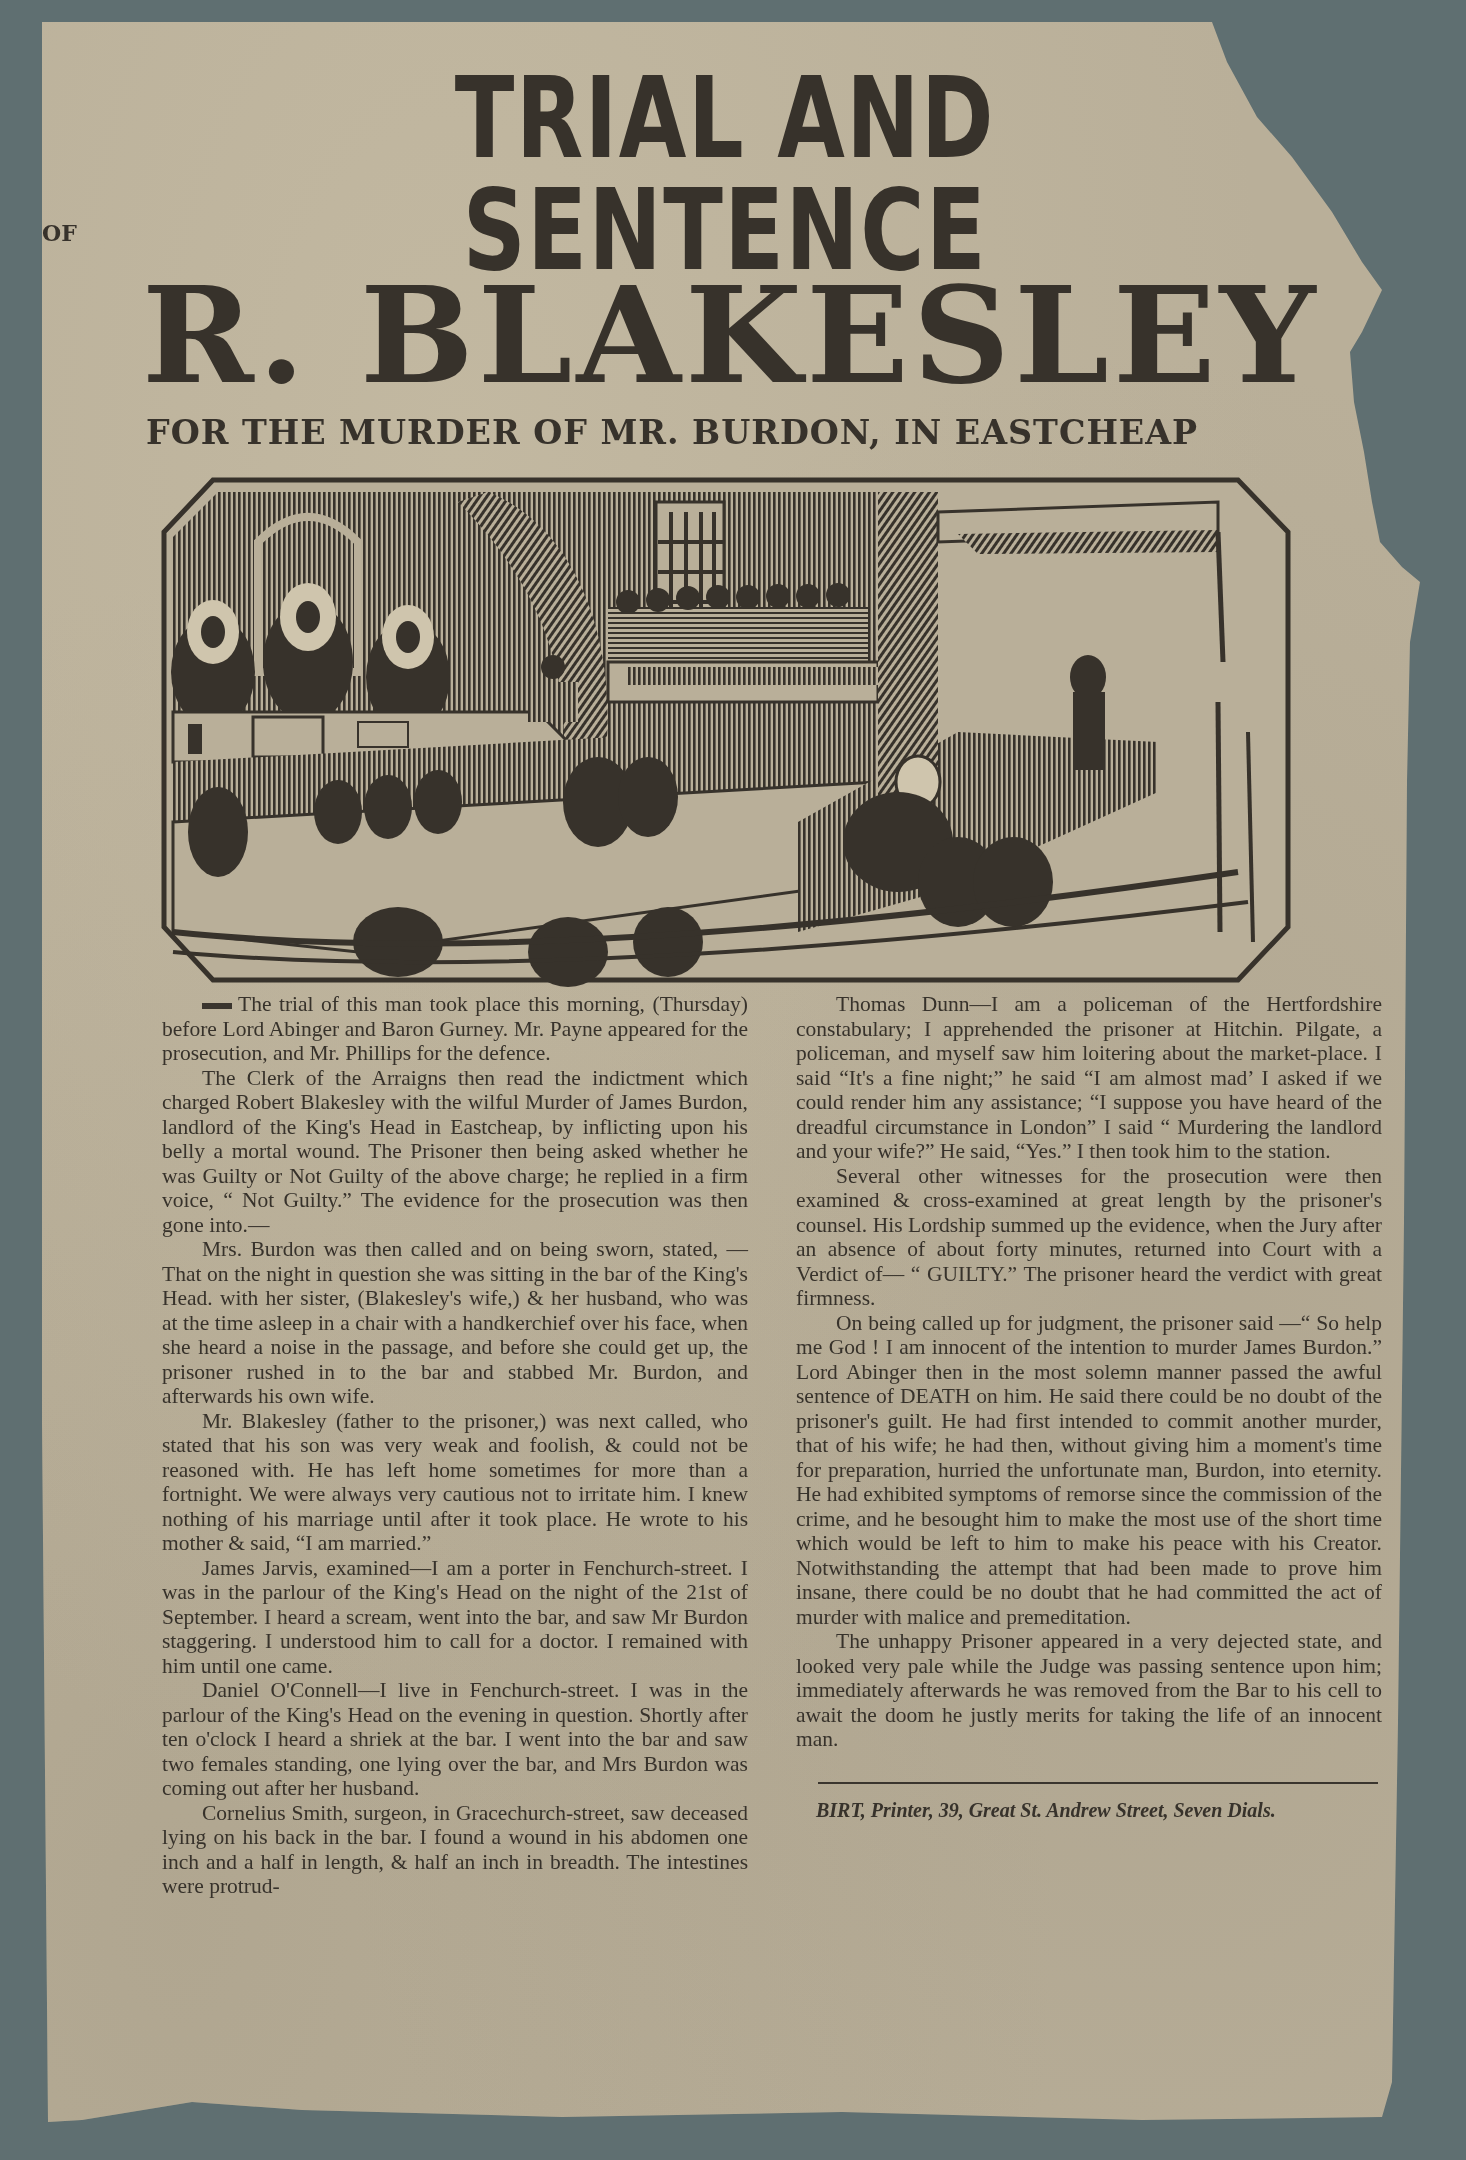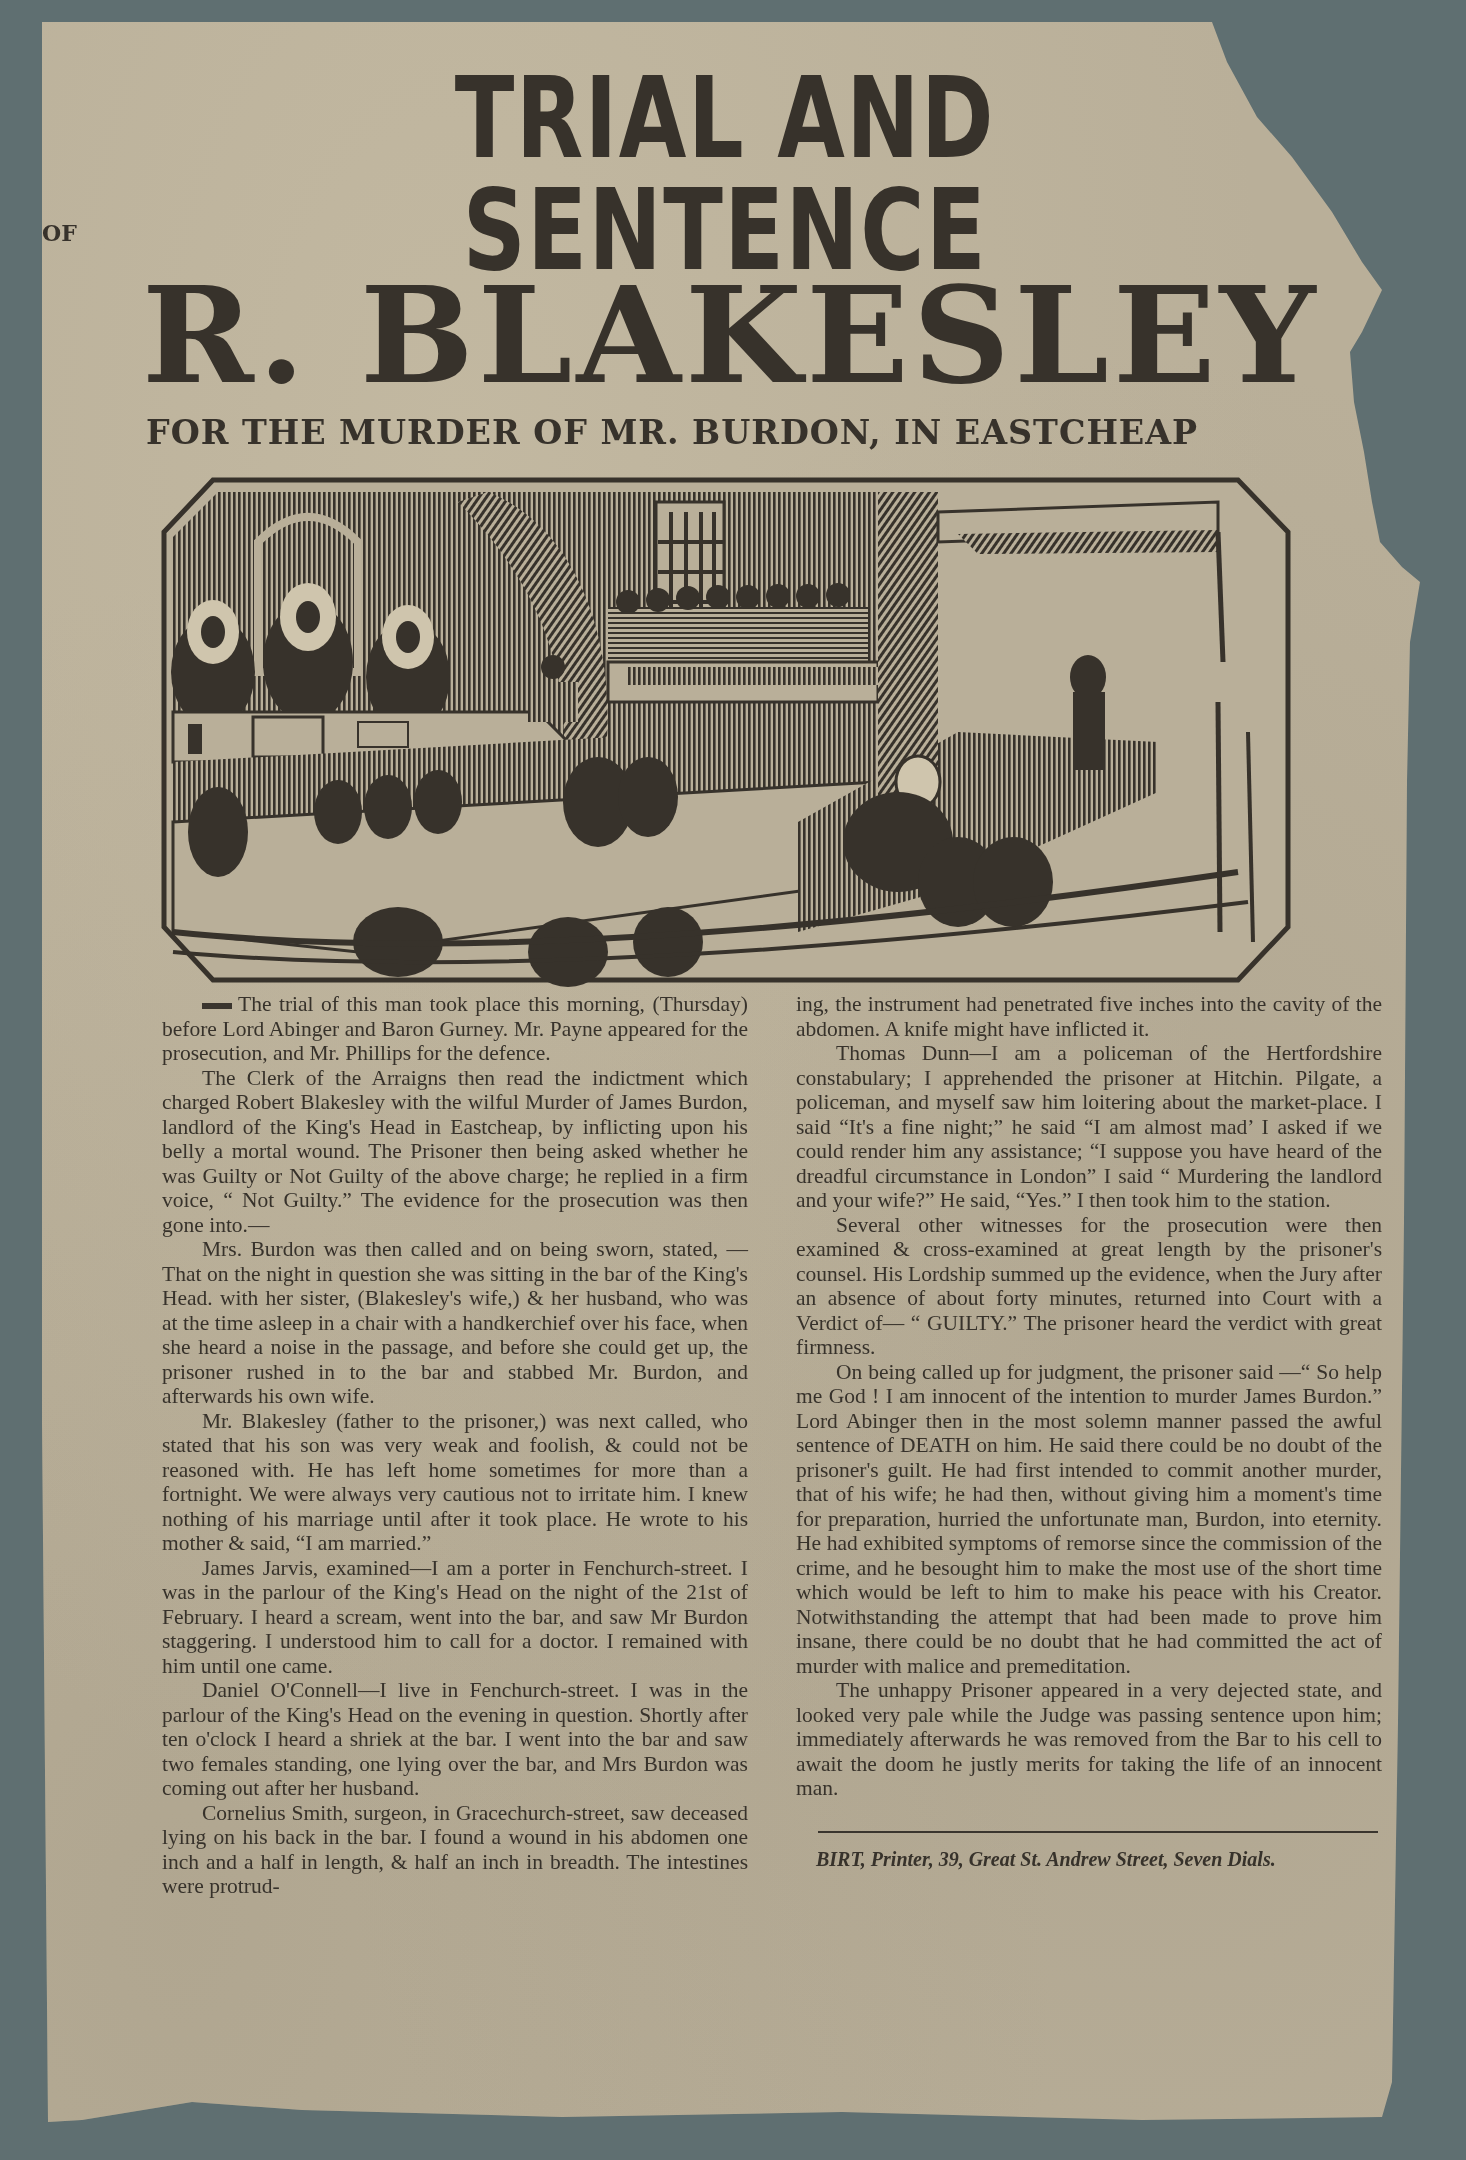--- a/index.html
+++ b/index.html
@@ -172,26 +172,25 @@
     <path d="M15,460 Q400,500 1080,400" fill="none" stroke="#37322b" stroke-width="6"></path>
     <path d="M15,480 Q400,515 1090,430" fill="none" stroke="#37322b" stroke-width="4"></path>
   </svg>
 
   <div class="columns ink">
     <div class="col">
       <p class="first"><span class="pointer"></span><span>The trial of this man took place this morning, (Thursday) before Lord Abinger and Baron Gurney. Mr. Payne appeared for the prosecution, and Mr. Phillips for the defence.</span></p>
       <p>The Clerk of the Arraigns then read the indictment which charged Robert Blakesley with the wilful Murder of James Burdon, landlord of the King's Head in Eastcheap, by inflicting upon his belly a mortal wound. The Prisoner then being asked whether he was Guilty or Not Guilty of the above charge; he replied in a firm voice, “ Not Guilty.” The evidence for the prosecution was then gone into.—</p>
       <p>Mrs. Burdon was then called and on being sworn, stated, —That on the night in question she was sitting in the bar of the King's Head. with her sister, (Blakesley's wife,) &amp; her husband, who was at the time asleep in a chair with a handkerchief over his face, when she heard a noise in the passage, and before she could get up, the prisoner rushed in to the bar and stabbed Mr. Burdon, and afterwards his own wife.</p>
       <p>Mr. Blakesley (father to the prisoner,) was next called, who stated that his son was very weak and foolish, &amp; could not be reasoned with. He has left home sometimes for more than a fortnight. We were always very cautious not to irritate him. I knew nothing of his marriage until after it took place. He wrote to his mother &amp; said, “I am married.”</p>
-      <p>James Jarvis, examined—I am a porter in Fenchurch-street. I was in the parlour of the King's Head on the night of the 21st of February. I heard a scream, went into the bar, and saw Mr Burdon staggering. I understood him to call for a doctor. I remained with him until one came.</p>
+      <p>James Jarvis, examined—I am a porter in Fenchurch-street. I was in the parlour of the King's Head on the night of the 21st of September. I heard a scream, went into the bar, and saw Mr Burdon staggering. I understood him to call for a doctor. I remained with him until one came.</p>
       <p>Daniel O'Connell—I live in Fenchurch-street. I was in the parlour of the King's Head on the evening in question. Shortly after ten o'clock I heard a shriek at the bar. I went into the bar and saw two females standing, one lying over the bar, and Mrs Burdon was coming out after her husband.</p>
       <p>Cornelius Smith, surgeon, in Gracechurch-street, saw deceased lying on his back in the bar. I found a wound in his abdomen one inch and a half in length, &amp; half an inch in breadth. The intestines were protrud-</p>
     </div>
     <div class="col">
-      <p class="cont">ing, the instrument had penetrated five inches into the cavity of the abdomen. A knife might have inflicted it.</p>
       <p>Thomas Dunn—I am a policeman of the Hertfordshire constabulary; I apprehended the prisoner at Hitchin. Pilgate, a policeman, and myself saw him loitering about the market-place. I said “It's a fine night;” he said “I am almost mad’ I asked if we could render him any assistance; “I suppose you have heard of the dreadful circumstance in London” I said “ Murdering the landlord and your wife?” He said, “Yes.” I then took him to the station.</p>
       <p>Several other witnesses for the prosecution were then examined &amp; cross-examined at great length by the prisoner's counsel. His Lordship summed up the evidence, when the Jury after an absence of about forty minutes, returned into Court with a Verdict of— “ GUILTY.” The prisoner heard the verdict with great firmness.</p>
       <p>On being called up for judgment, the prisoner said —“ So help me God ! I am innocent of the intention to murder James Burdon.” Lord Abinger then in the most solemn manner passed the awful sentence of DEATH on him. He said there could be no doubt of the prisoner's guilt. He had first intended to commit another murder, that of his wife; he had then, without giving him a moment's time for preparation, hurried the unfortunate man, Burdon, into eternity. He had exhibited symptoms of remorse since the commission of the crime, and he besought him to make the most use of the short time which would be left to him to make his peace with his Creator. Notwithstanding the attempt that had been made to prove him insane, there could be no doubt that he had committed the act of murder with malice and premeditation.</p>
       <p>The unhappy Prisoner appeared in a very dejected state, and looked very pale while the Judge was passing sentence upon him; immediately afterwards he was removed from the Bar to his cell to await the doom he justly merits for taking the life of an innocent man.</p>
       <div class="footer-rule"></div>
       <div class="imprint">BIRT, Printer, 39, Great St. Andrew Street, Seven Dials.</div>
     </div>
   </div>
 </div>
 

